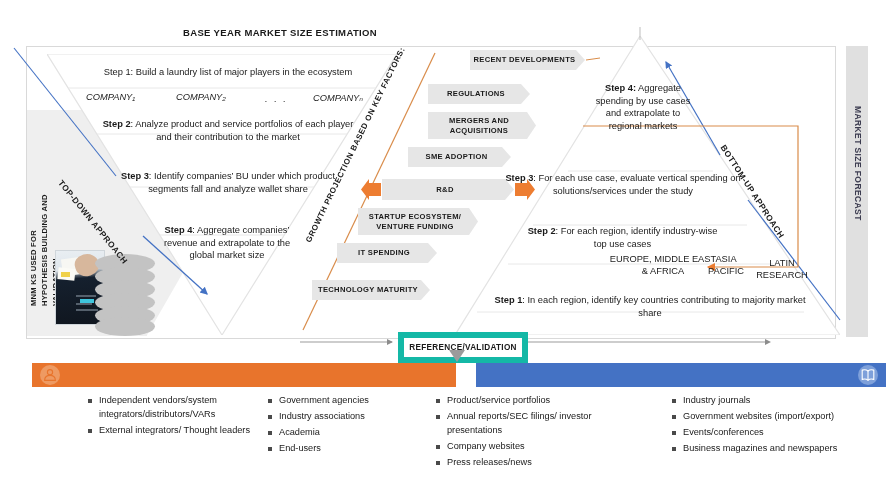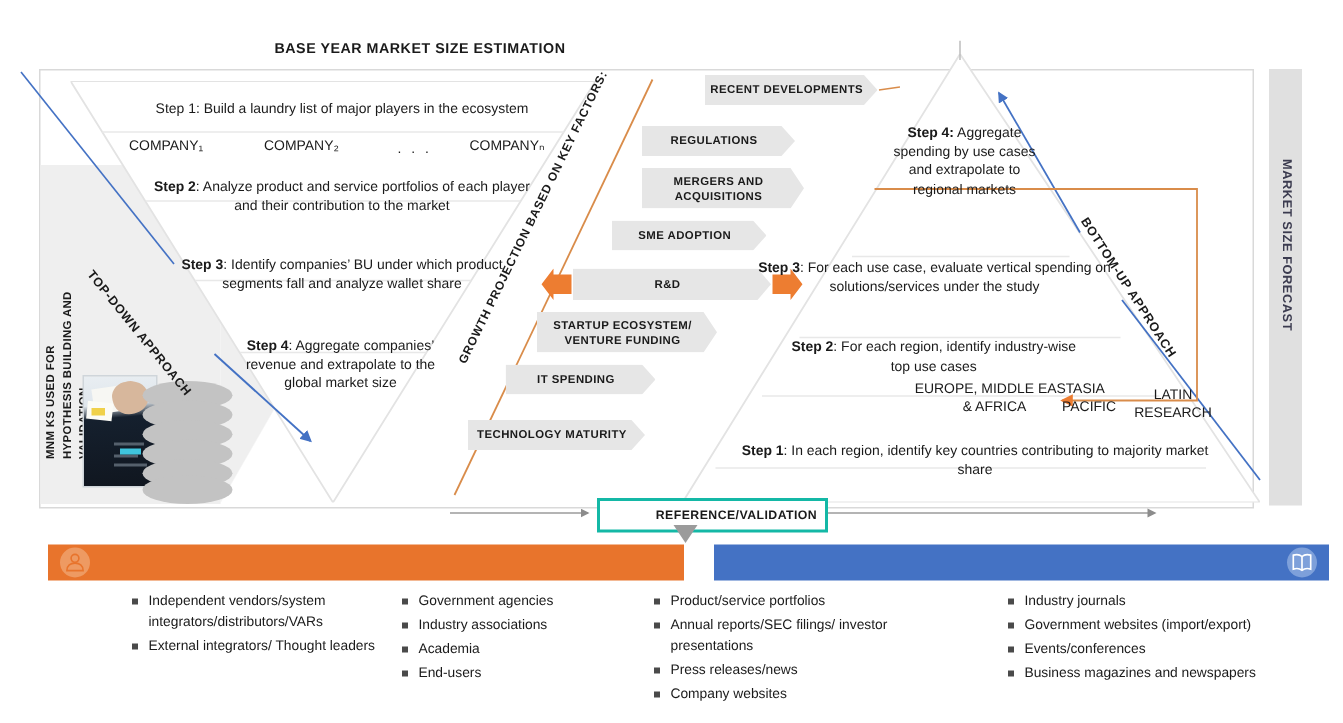--- a/index.html
+++ b/index.html
@@ -49,21 +49,21 @@
   #disc-stack .disc{position:absolute;left:0;width:60px;height:19px;border-radius:50%;background:#c3c3c3;}
 
   
   #left-tri{left:47px;top:54px;width:350px;height:281px;}
   #left-tri svg{display:block;}
 
   .step-txt{position:absolute;text-align:center;color:#1a1a1a;font-size:9.3px;line-height:12.5px;}
   .step-txt b{font-weight:bold;}
 
   #ld-step1{left:78px;top:66px;width:300px;}
-  #ld-companies{left:70px;top:92px;width:320px;height:16px;}
+  #ld-companies{left:70px;top:92px;width:320px;height:16px;font-style:italic;}
   #ld-companies span{position:absolute;font-size:9.3px;color:#1a1a1a;}
   #ld-step2{left:94px;top:118px;width:268px;}
   #ld-step3{left:112px;top:170px;width:232px;}
   #ld-step4{left:152px;top:224px;width:150px;}
 
   
   .diag-label{position:absolute;white-space:nowrap;font-size:8.4px;font-weight:bold;
     color:#1a1a1a;letter-spacing:.5px;}
 
   
@@ -76,23 +76,23 @@
   
   #right-tri{left:455px;top:36px;width:385px;height:299px;}
   #rt-step4{left:595px;top:82px;width:96px;}
   #rt-step3{left:498px;top:172px;width:250px;}
   #rt-step2{left:520px;top:225px;width:205px;}
   #rt-regions{left:480px;top:253px;width:330px;height:30px;}
   #rt-regions span{position:absolute;text-align:center;font-size:9.3px;line-height:12px;color:#1a1a1a;}
   #rt-step1{left:490px;top:294px;width:320px;}
 
   
-  #ref-box{left:398px;top:332px;width:118px;height:19px;border:2px solid #14b8a6;background:#fff;
+  #ref-box{left:398px;top:332px;width:118px;height:19px;border:6px solid #14b8a6;background:#fff;
     display:flex;align-items:center;justify-content:center;
-    font-size:8.2px;font-weight:bold;color:#1a1a1a;letter-spacing:.3px;padding-left:32px;}
+    font-size:8.2px;font-weight:bold;color:#1a1a1a;letter-spacing:.3px;}
 
   
   #primary-bar{left:32px;top:363px;width:424px;height:24px;background:#E8742C;}
   #secondary-bar{left:476px;top:363px;width:410px;height:24px;background:#4472C4;}
   .bar-label{position:absolute;width:100%;top:0;height:24px;display:flex;align-items:center;justify-content:center;
     color:#fff;font-size:10px;font-weight:bold;letter-spacing:.45px;margin-top:28px;}
   .bar-icon{position:absolute;top:2px;width:20px;height:20px;border-radius:50%;}
   #primary-icon{left:8px;background:#ee9a62;}
   #secondary-icon{right:8px;background:#7ea0da;}
 
@@ -324,22 +324,22 @@
   </div>
   <div class="bullets abs" id="pb2">
     <div>Government agencies</div>
     <div>Industry associations</div>
     <div>Academia</div>
     <div>End-users</div>
   </div>
   <div class="bullets abs" id="sb1">
     <div>Product/service portfolios</div>
     <div>Annual reports/SEC filings/ investor presentations</div>
+    <div>Company websites</div>
     <div>Press releases/news</div>
-    <div>Company websites</div>
   </div>
   <div class="bullets abs" id="sb2">
     <div>Industry journals</div>
     <div>Government websites (import/export)</div>
     <div>Events/conferences</div>
     <div>Business magazines and newspapers</div>
   </div>
 
 </div>
 

